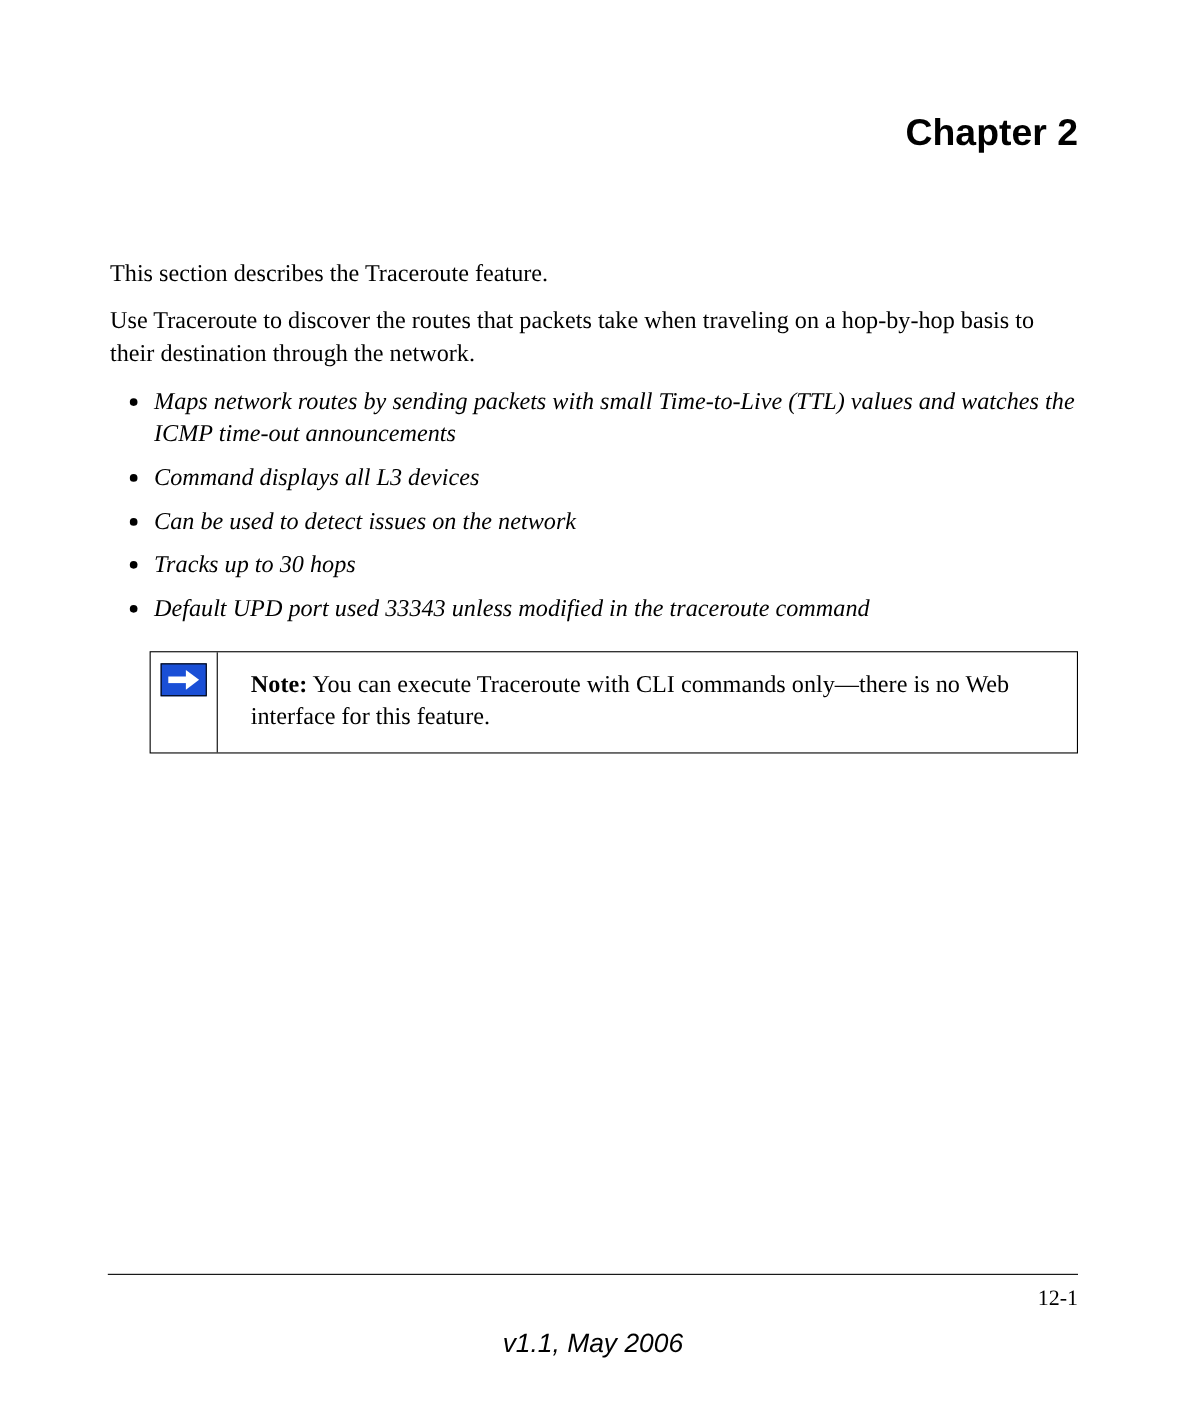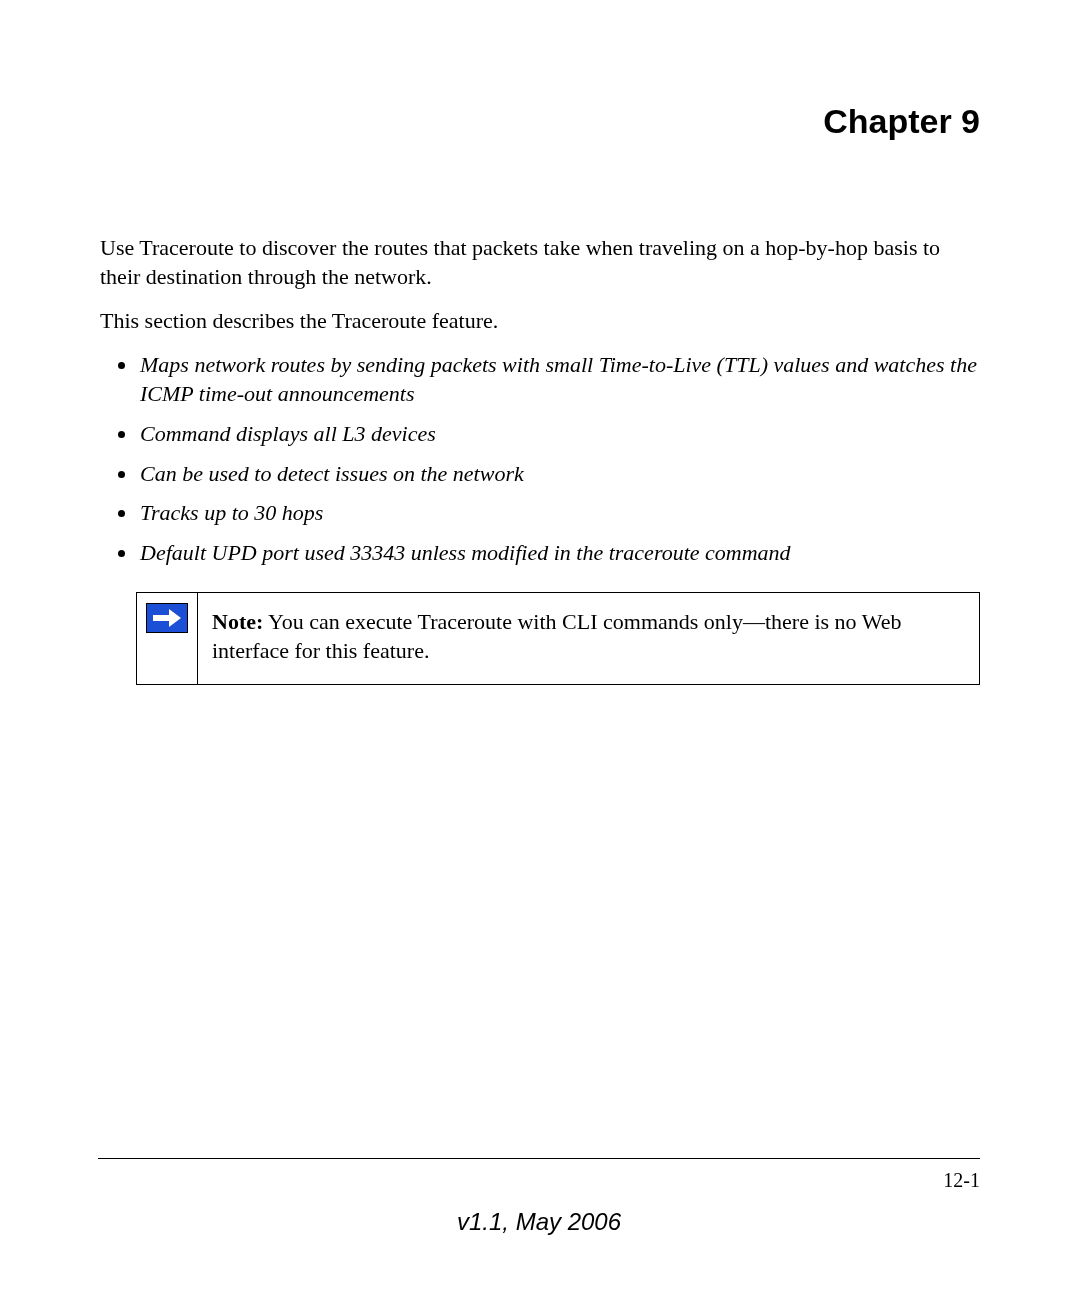--- a/index.html
+++ b/index.html
@@ -41,20 +41,21 @@
     font-size: 22px;
     line-height: 1.35;
     margin: 0 0 10px 0;
     padding-left: 2px;
   }
   .note-box {
     margin: 12px 0 0 36px;
     border: 1px solid #000;
     display: flex;
     align-items: stretch;
+    gap: 16px;
   }
   .note-icon-cell {
     width: 60px;
     border-right: 1px solid #000;
     display: flex;
     align-items: flex-start;
     justify-content: center;
     padding-top: 10px;
   }
   .note-icon {
@@ -112,26 +113,26 @@
     font-style: italic;
     font-family: Arial, Helvetica, sans-serif;
   }
 </style>
 </head>
 <body>
 
 <div class="page">
 
   <h1 class="chapter-heading">
-    <span class="line">Chapter 9</span>
+    <span class="line">Chapter 2</span>
   </h1>
 
   <div class="body-text">
+    <p class="para">This section describes the Traceroute feature.</p>
     <p class="para">Use Traceroute to discover the routes that packets take when traveling on a hop-by-hop basis to their destination through the network.</p>
-    <p class="para">This section describes the Traceroute feature.</p>
 
     <ul class="bullets">
       <li>Maps network routes by sending packets with small Time-to-Live (TTL) values and watches the ICMP time-out announcements</li>
       <li>Command displays all L3 devices</li>
       <li>Can be used to detect issues on the network</li>
       <li>Tracks up to 30 hops</li>
       <li>Default UPD port used 33343 unless modified in the traceroute command</li>
     </ul>
 
     <div class="note-box">

